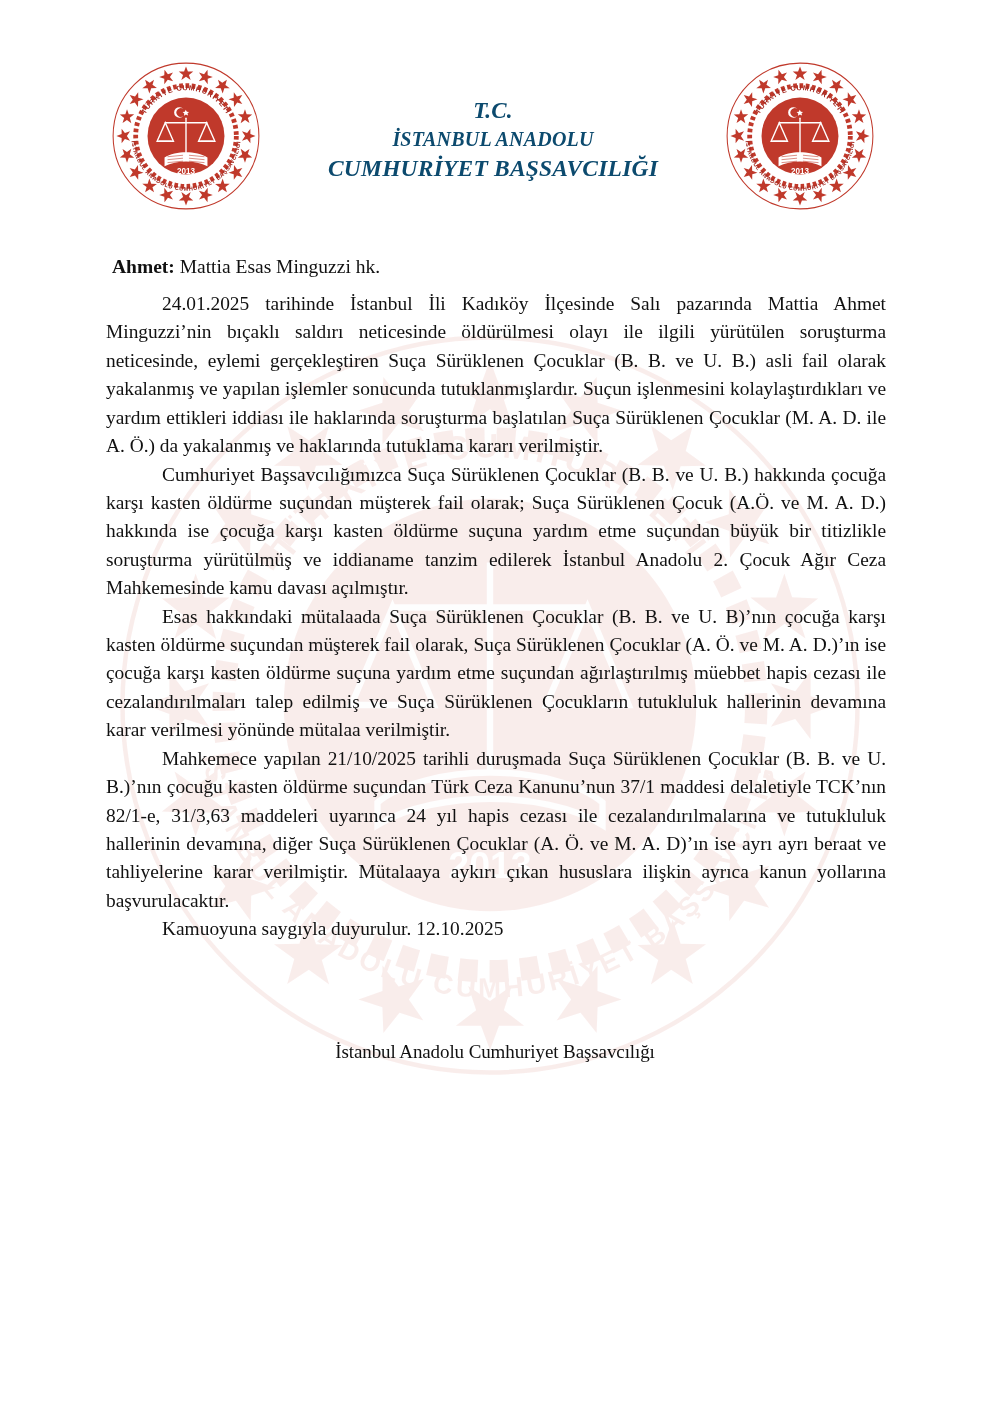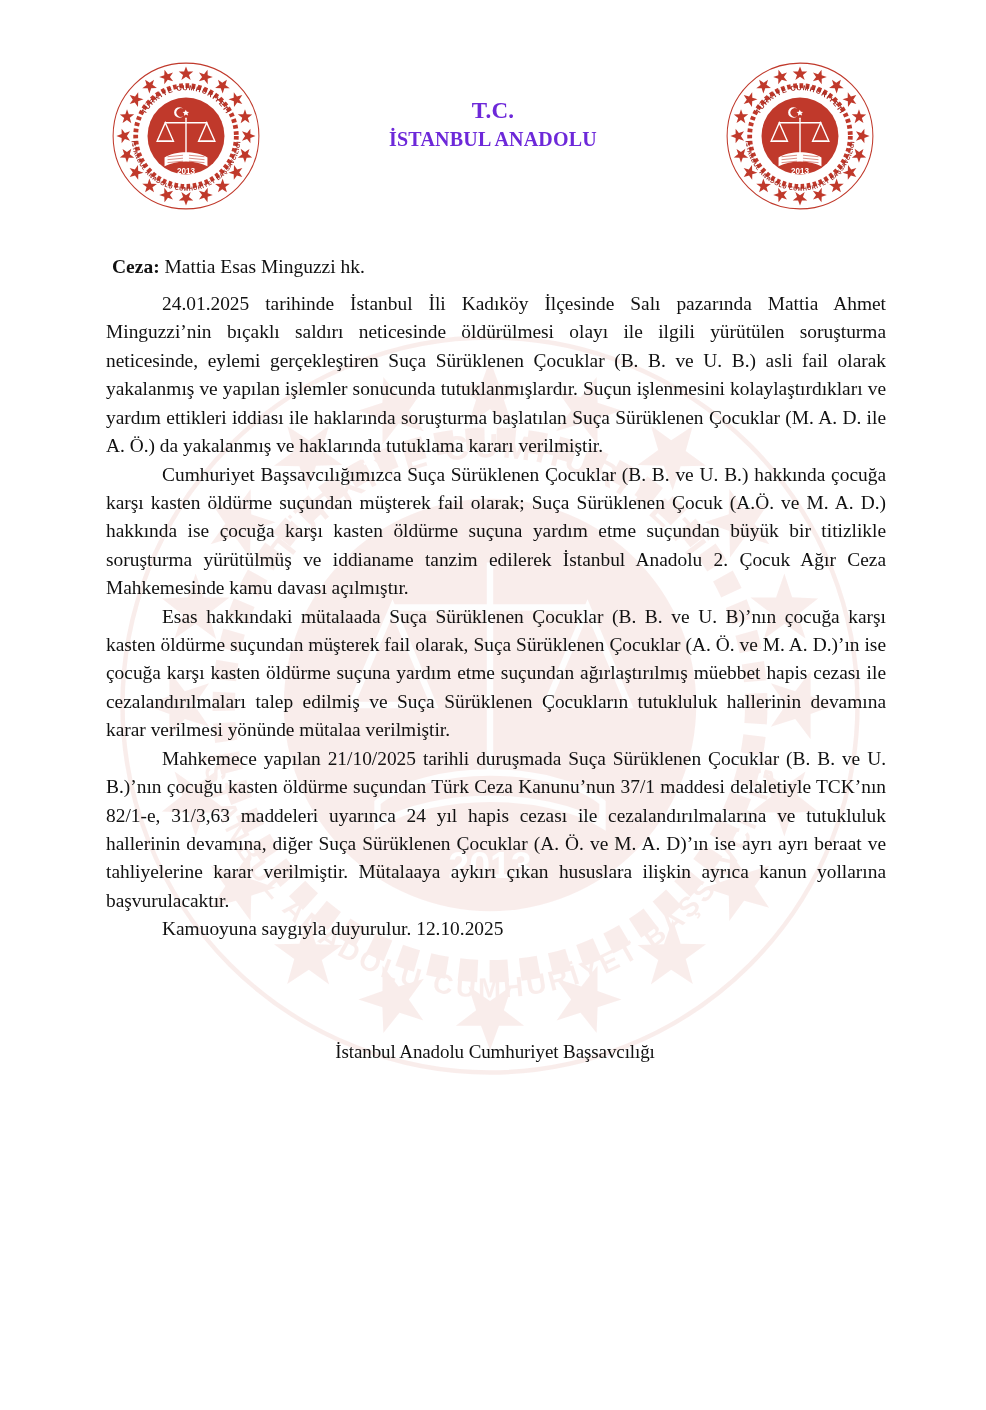--- a/index.html
+++ b/index.html
@@ -51,21 +51,22 @@
 
   .header-titles {
     flex: 1 1 auto;
     text-align: center;
     padding-top: 33px;
   }
   .header-titles div {
     font-weight: bold;
     letter-spacing: 0.2px;
     line-height: 1.36;
-    color: #6d28d9;
+    color: #0c4a6e;
+    font-style: italic;
   }
   .title-tc { font-size: 23px; }
   .title-line2 { font-size: 20px; }
   .title-line3 { font-size: 23.5px; }
 
   
   .content {
     position: relative;
     z-index: 2;
     padding: 0 100px 0 106px;
@@ -238,20 +239,21 @@
           <line x1="104" y1="130" x2="125" y2="132"></line>
           <line x1="104" y1="134" x2="125" y2="136"></line>
         </g>
         <text x="100" y="152" font-family="Liberation Sans, sans-serif" font-size="11" font-weight="bold" fill="#ffffff" text-anchor="middle">2013</text>
       </svg>
     </div>
 
     <div class="header-titles">
       <div class="title-tc">T.C.</div>
       <div class="title-line2">İSTANBUL ANADOLU</div>
+      <div class="title-line3">CUMHURİYET BAŞSAVCILIĞI</div>
     </div>
 
     <div class="emblem">
       <svg viewBox="0 0 200 200" xmlns="http://www.w3.org/2000/svg" aria-hidden="true">
         <defs>
           <path id="e2-top" d="M 100,100 m -62,0 a 62,62 0 0 1 124,0" fill="none"></path>
           <path id="e2-bot" d="M 100,100 m -74,0 a 74,74 0 0 0 148,0" fill="none"></path>
         </defs>
         <g fill="#c0392b">
           <g transform="translate(100,100)">
@@ -310,21 +312,21 @@
           <line x1="104" y1="134" x2="125" y2="136"></line>
         </g>
         <text x="100" y="152" font-family="Liberation Sans, sans-serif" font-size="11" font-weight="bold" fill="#ffffff" text-anchor="middle">2013</text>
       </svg>
     </div>
   </div>
 
   <div class="content">
 
     <div class="subject">
-      <span class="subject-label">Ceza:</span>
+      <span class="subject-label">Ahmet:</span>
       <span>Mattia Esas Minguzzi hk.</span>
     </div>
 
 
     <p class="para first">24.01.2025 tarihinde İstanbul İli Kadıköy İlçesinde Salı pazarında Mattia Ahmet Minguzzi’nin bıçaklı saldırı neticesinde öldürülmesi olayı ile ilgili yürütülen soruşturma neticesinde, eylemi gerçekleştiren Suça Sürüklenen Çocuklar (B. B. ve U. B.) asli fail olarak yakalanmış ve yapılan işlemler sonucunda tutuklanmışlardır. Suçun işlenmesini kolaylaştırdıkları ve yardım ettikleri iddiası ile haklarında soruşturma başlatılan Suça Sürüklenen Çocuklar (M. A. D. ile A. Ö.) da yakalanmış ve haklarında tutuklama kararı verilmiştir.</p>
     <p class="para">Cumhuriyet Başsavcılığımızca Suça Sürüklenen Çocuklar (B. B. ve U. B.) hakkında çocuğa karşı kasten öldürme suçundan müşterek fail olarak; Suça Sürüklenen Çocuk (A.Ö. ve M. A. D.) hakkında ise çocuğa karşı kasten öldürme suçuna yardım etme suçundan büyük bir titizlikle soruşturma yürütülmüş ve iddianame tanzim edilerek İstanbul Anadolu 2. Çocuk Ağır Ceza Mahkemesinde kamu davası açılmıştır.</p>
     <p class="para"> Esas hakkındaki mütalaada Suça Sürüklenen Çocuklar (B. B. ve U. B)’nın çocuğa karşı kasten öldürme suçundan müşterek fail olarak, Suça Sürüklenen Çocuklar (A. Ö. ve M. A. D.)’ın ise çocuğa karşı kasten öldürme suçuna yardım etme suçundan ağırlaştırılmış müebbet hapis cezası ile cezalandırılmaları talep edilmiş ve Suça Sürüklenen Çocukların tutukluluk hallerinin devamına karar verilmesi yönünde mütalaa verilmiştir.</p>
     <p class="para">Mahkemece yapılan 21/10/2025 tarihli duruşmada Suça Sürüklenen Çocuklar (B. B. ve U. B.)’nın çocuğu kasten öldürme suçundan Türk Ceza Kanunu’nun 37/1 maddesi delaletiyle TCK’nın 82/1-e, 31/3,63 maddeleri uyarınca 24 yıl hapis cezası ile cezalandırılmalarına ve tutukluluk hallerinin devamına, diğer Suça Sürüklenen Çocuklar (A. Ö. ve M. A. D)’ın ise ayrı ayrı beraat ve tahliyelerine karar verilmiştir. Mütalaaya aykırı çıkan hususlara ilişkin ayrıca kanun yollarına başvurulacaktır.</p>
 
     <p class="closing">Kamuoyuna saygıyla duyurulur. 12.10.2025</p>

